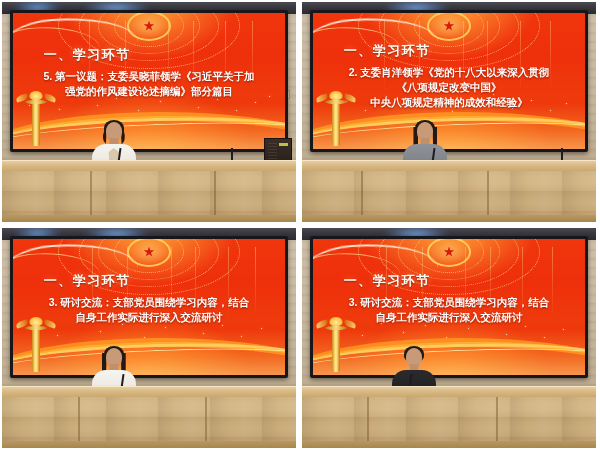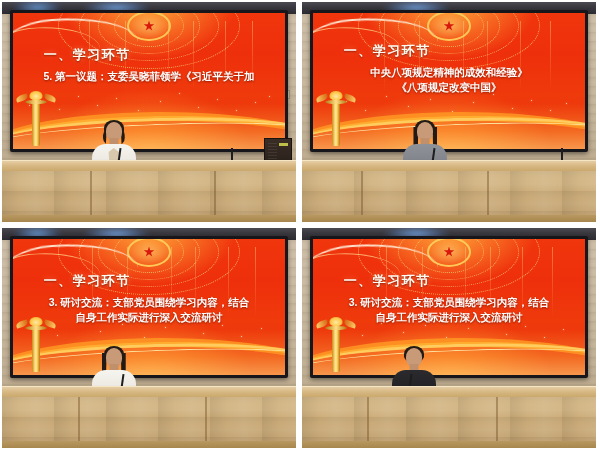--- a/index.html
+++ b/index.html
@@ -339,20 +339,21 @@
             <div class="ring r1"></div>
             <div class="star"></div>
           </div>
           <div class="swoosh"></div>
           <div class="swoosh2"></div>
 
           <div class="slide-text">
             <div class="slide-title">一、学习环节</div>
             <div class="slide-body">
               <span class="ln">5. 第一议题：支委吴晓菲领学《习近平关于加</span>
+              <span class="ln">强党的作风建设论述摘编》部分篇目</span>
             </div>
           </div>
 
           <div class="glowbase"></div>
           <div class="sparks">
             <div class="spark" style="left:10%;top:30%"></div>
               <div class="spark" style="left:17%;top:55%"></div>
             <div class="spark" style="left:24%;top:18%"></div>
               <div class="spark" style="left:31%;top:45%"></div>
             <div class="spark" style="left:38%;top:25%"></div>
@@ -433,22 +434,23 @@
               <div class="ring r2"></div>
             <div class="ring r1"></div>
             <div class="star"></div>
           </div>
           <div class="swoosh"></div>
           <div class="swoosh2"></div>
 
           <div class="slide-text" style="top:21%">
             <div class="slide-title">一、学习环节</div>
             <div class="slide-body">
+              <span class="ln">2. 支委肖洋领学《党的十八大以来深入贯彻</span>
+              <span class="ln">《八项规定改变中国》</span>
               <span class="ln">中央八项规定精神的成效和经验》</span>
-              <span class="ln">《八项规定改变中国》</span>
             </div>
           </div>
 
           <div class="glowbase"></div>
           <div class="sparks">
             <div class="spark" style="left:12%;top:34%"></div>
               <div class="spark" style="left:19%;top:58%"></div>
             <div class="spark" style="left:27%;top:20%"></div>
               <div class="spark" style="left:35%;top:47%"></div>
             <div class="spark" style="left:43%;top:27%"></div>

